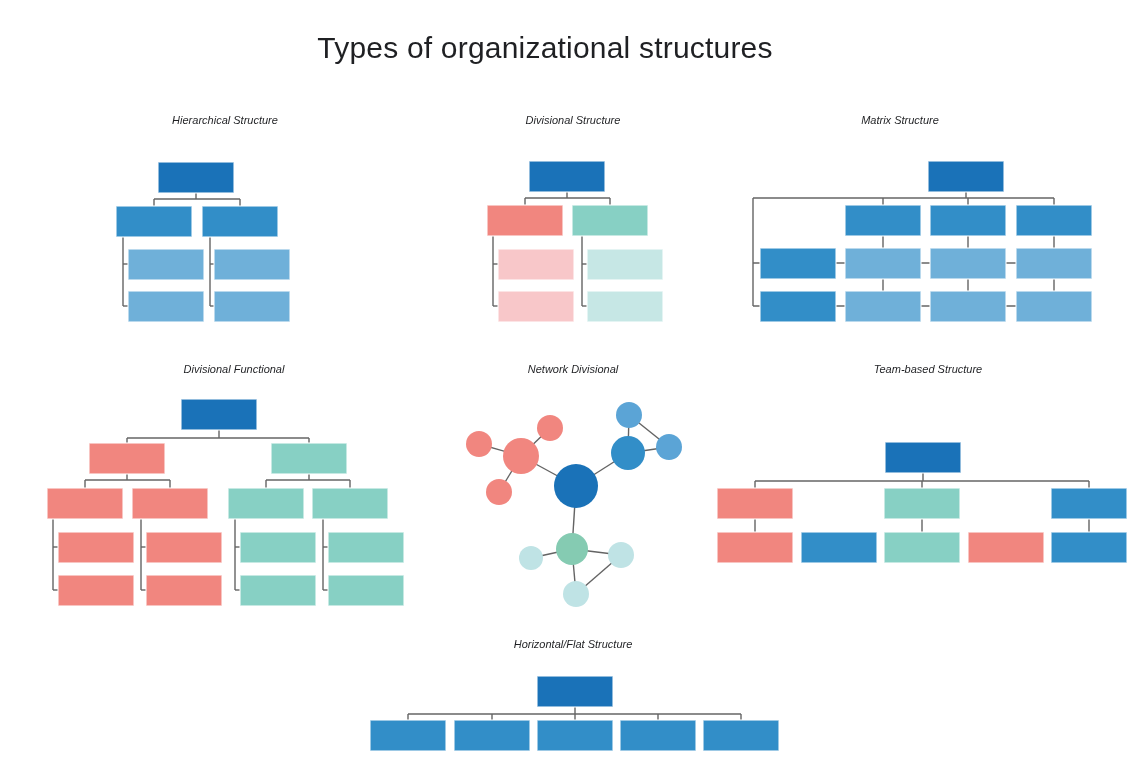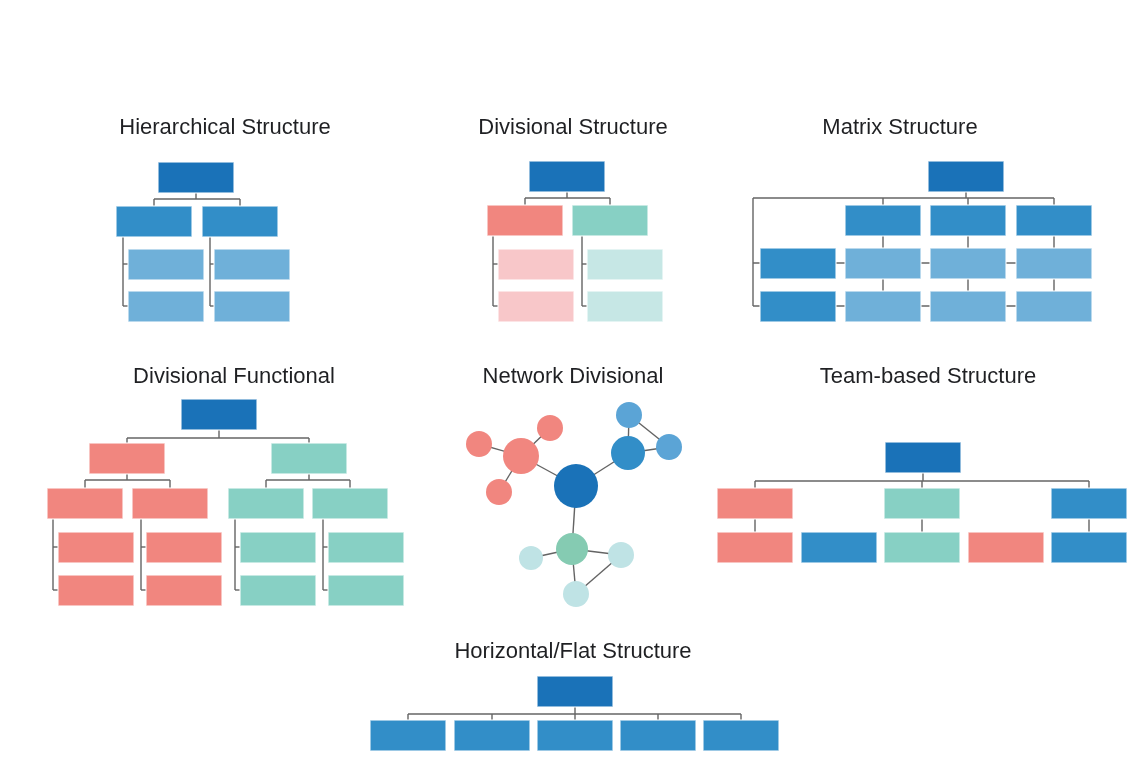--- a/index.html
+++ b/index.html
@@ -6,35 +6,36 @@
   .canvas{
     position:relative;width:1148px;height:761px;background:#ffffff;overflow:hidden;
     font-family:"Liberation Sans",sans-serif;
   }
   .main-title{
     position:absolute;left:545px;top:31px;transform:translateX(-50%);
     font-size:30px;font-weight:400;color:#1f2023;white-space:nowrap;letter-spacing:0.2px;
   }
   .dtitle{
     position:absolute;transform:translateX(-50%);
-    font-size:22px;font-weight:400;color:#1f2023;white-space:nowrap;
+    font-size:11px;font-weight:400;color:#1f2023;white-space:nowrap;font-style:italic;
   }
   .t-hier{left:225px;top:114px}
   .t-func{left:573px;top:114px}
   .t-matrix{left:900px;top:114px}
   .t-div{left:234px;top:363px}
   .t-net{left:573px;top:363px}
   .t-team{left:928px;top:363px}
   .t-flat{left:573px;top:638px}
   svg.layer{position:absolute;left:0;top:0;}
 </style>
 </head>
 <body>
 
 <div class="canvas">
+  <div class="main-title">Types of organizational structures</div>
 
   <div class="dtitle t-hier">Hierarchical Structure</div>
   <div class="dtitle t-func">Divisional Structure</div>
   <div class="dtitle t-matrix">Matrix Structure</div>
   <div class="dtitle t-div">Divisional Functional</div>
   <div class="dtitle t-net">Network Divisional</div>
   <div class="dtitle t-team">Team-based Structure</div>
   <div class="dtitle t-flat">Horizontal/Flat Structure</div>
 
   <svg id="cv" class="layer" width="1148" height="761" viewBox="0 0 1148 761">

